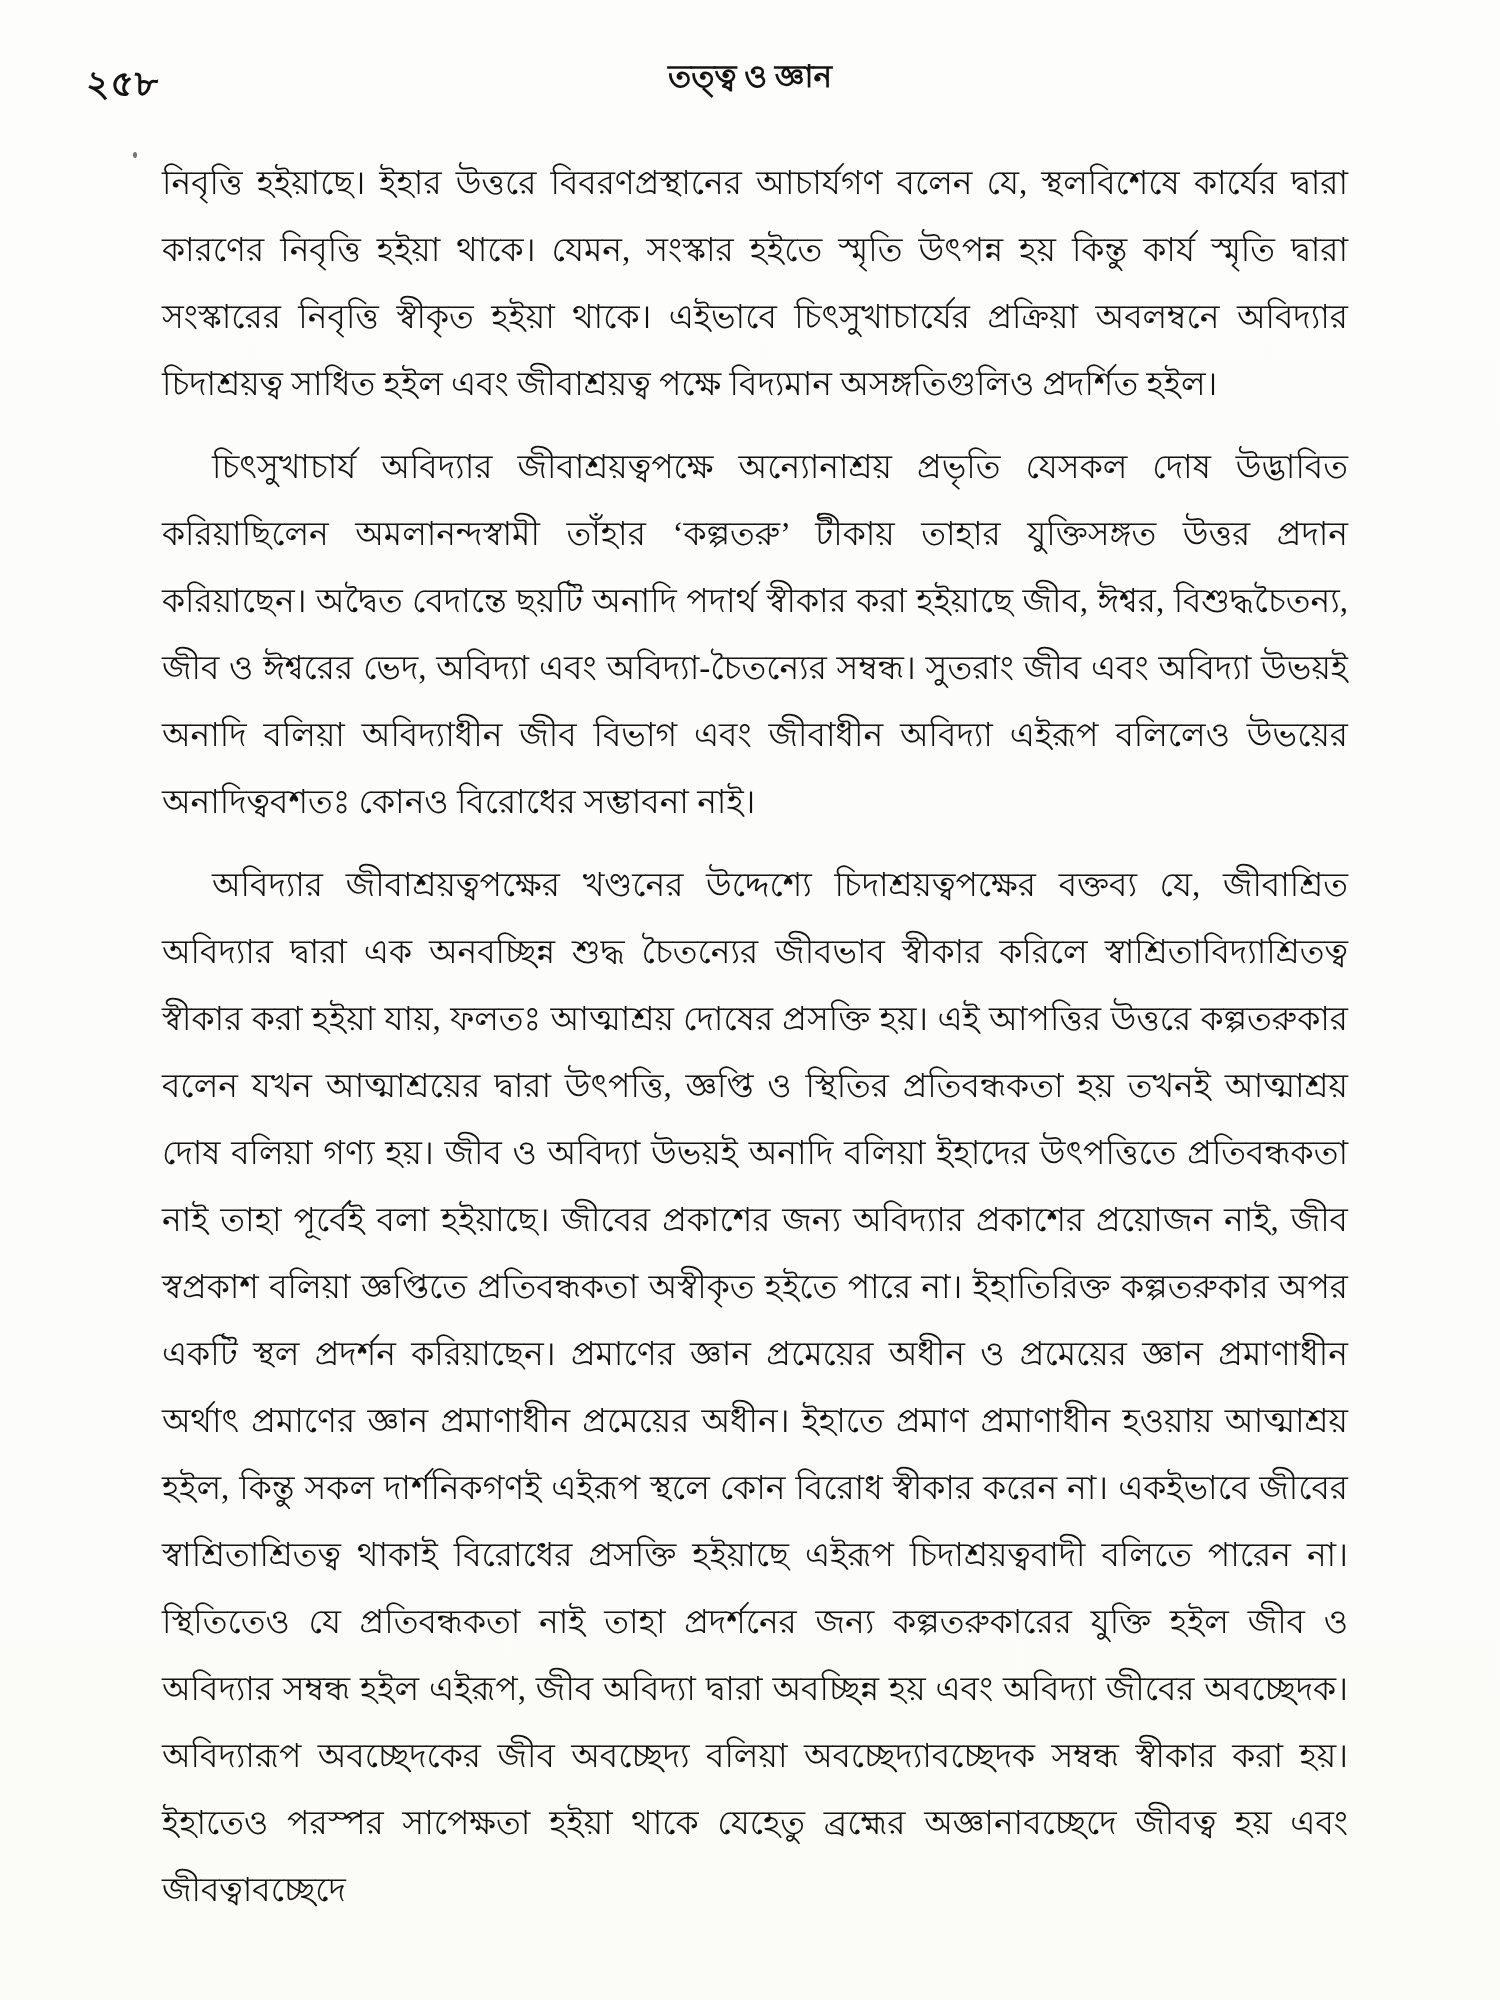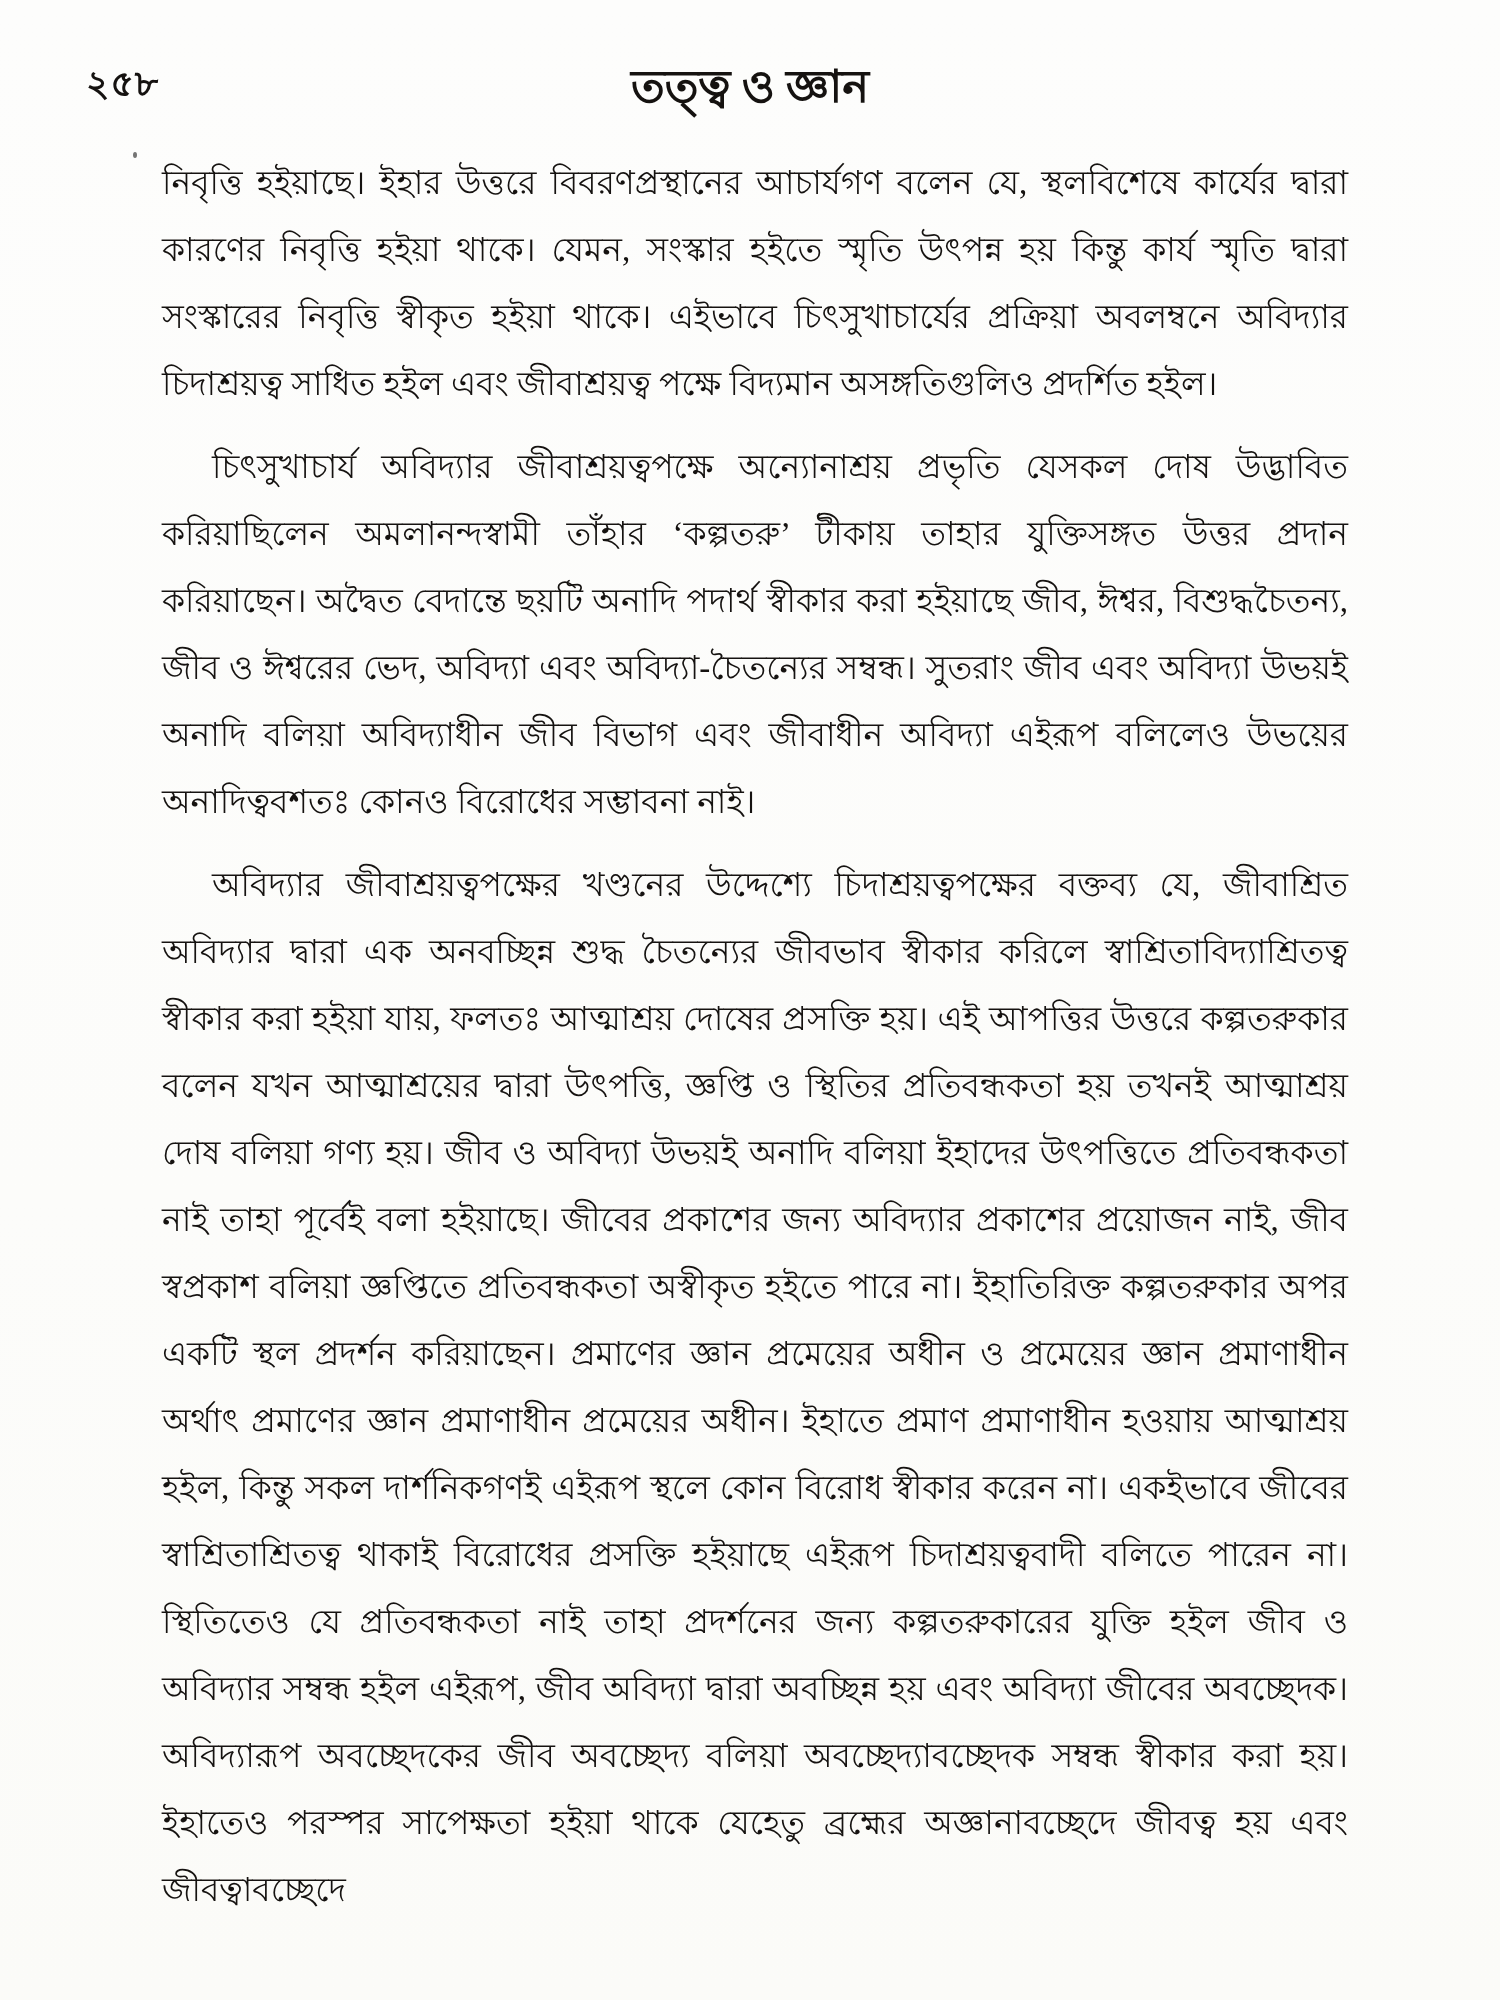--- a/index.html
+++ b/index.html
@@ -32,21 +32,21 @@
     left: 86px;
     top: 4px;
     font-size: 36px;
     font-weight: bold;
     letter-spacing: 1px;
   }
   .page-title {
     display: block;
     width: 100%;
     text-align: center;
-    font-size: 45px;
+    font-size: 31px;
     font-weight: bold;
   }
   .body-text {
     margin: 28px 152px 0 162px;
     font-size: 33px;
     line-height: 67px;
     text-align: justify;
     text-justify: inter-word;
   }
   .para {

